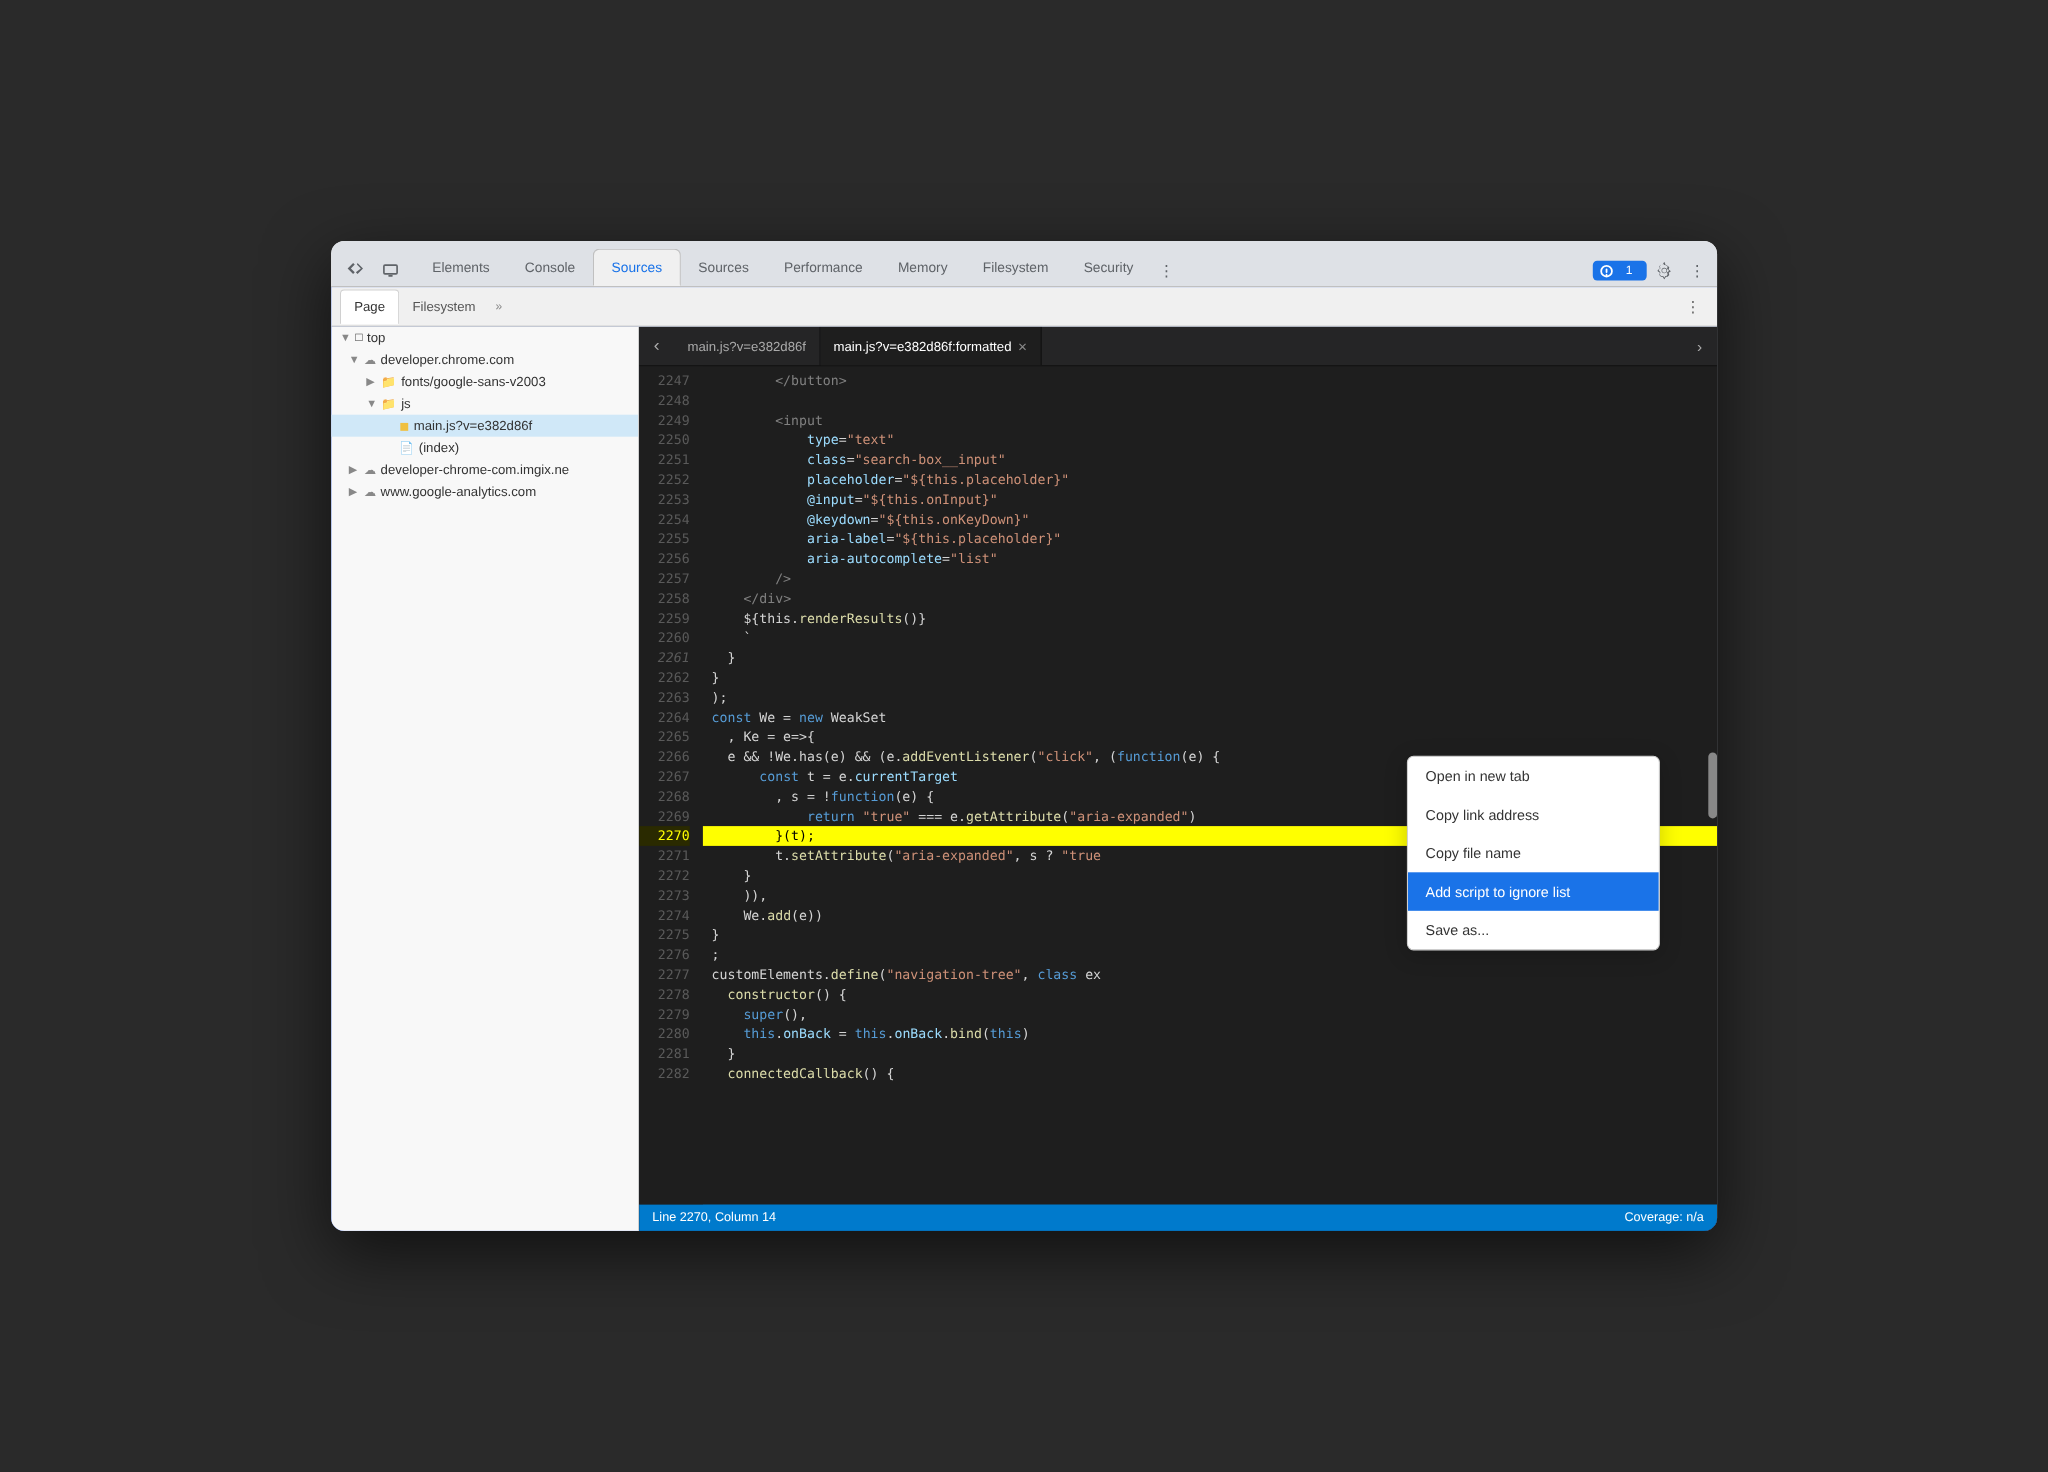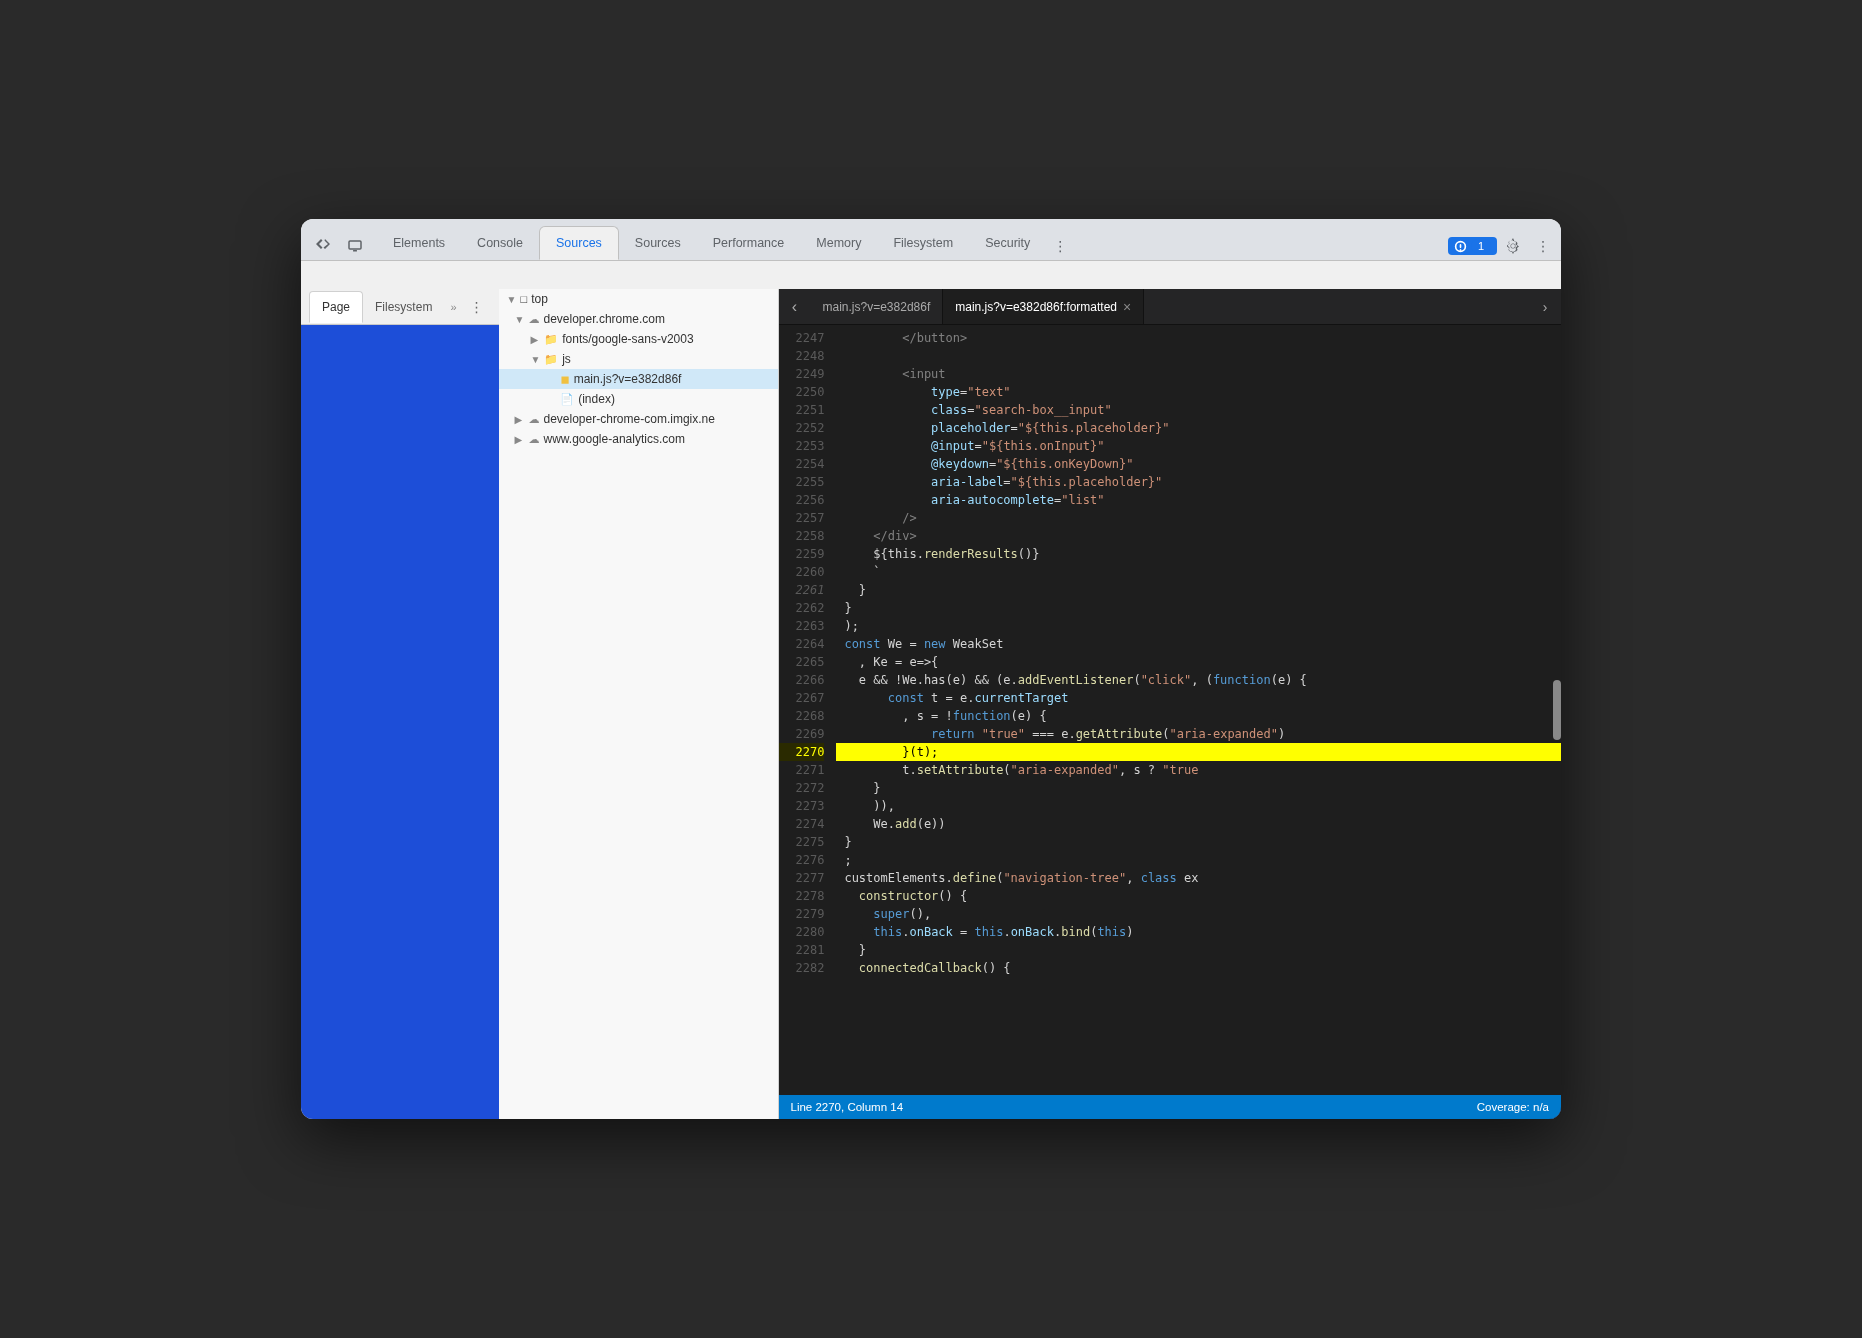--- a/index.html
+++ b/index.html
@@ -97,24 +97,23 @@
       border-radius: 10px;
       font-size: 11px;
       padding: 1px 6px;
       min-width: 20px;
       text-align: center;
     }
     
     .devtools-body {
       flex: 1;
       display: flex;
-      flex-direction: row;
+      flex-direction: column;
       overflow: hidden;
       background: #1d4ed8;
-      margin-top: 28px;
     }
     
     .sources-subtabs {
       height: 36px;
       background: #f0f0f0;
       display: flex;
       align-items: center;
       padding: 0 8px;
       border-bottom: 1px solid #c8c8c8;
       gap: 0;
@@ -525,20 +524,27 @@
               <span class="line-num" style="display: block;">2278</span>
               <span class="line-num" style="display: block;">2279</span>
               <span class="line-num" style="display: block;">2280</span>
               <span class="line-num" style="display: block;">2281</span>
               <span class="line-num" style="display: block;">2282</span>
             </div>
           <div class="code-lines" id="code-lines"><span class="line"><span style="color: rgb(212, 212, 212);">        </span><span style="color: rgb(128, 128, 128);">&lt;/</span><span style="color: rgb(128, 128, 128);">button</span><span style="color: rgb(128, 128, 128);">&gt;</span></span><span class="line"> </span><span class="line"><span style="color: rgb(212, 212, 212);">        </span><span style="color: rgb(128, 128, 128);">&lt;</span><span style="color: rgb(128, 128, 128);">input</span></span><span class="line"><span style="color: rgb(212, 212, 212);">            </span><span style="color: rgb(156, 220, 254);">type</span><span style="color: rgb(212, 212, 212);">=</span><span style="color: rgb(206, 145, 120);">"text"</span></span><span class="line"><span style="color: rgb(212, 212, 212);">            </span><span style="color: rgb(156, 220, 254);">class</span><span style="color: rgb(212, 212, 212);">=</span><span style="color: rgb(206, 145, 120);">"search-box__input"</span></span><span class="line"><span style="color: rgb(212, 212, 212);">            </span><span style="color: rgb(156, 220, 254);">placeholder</span><span style="color: rgb(212, 212, 212);">=</span><span style="color: rgb(206, 145, 120);">"${this.placeholder}"</span></span><span class="line"><span style="color: rgb(212, 212, 212);">            </span><span style="color: rgb(156, 220, 254);">@input</span><span style="color: rgb(212, 212, 212);">=</span><span style="color: rgb(206, 145, 120);">"${this.onInput}"</span></span><span class="line"><span style="color: rgb(212, 212, 212);">            </span><span style="color: rgb(156, 220, 254);">@keydown</span><span style="color: rgb(212, 212, 212);">=</span><span style="color: rgb(206, 145, 120);">"${this.onKeyDown}"</span></span><span class="line"><span style="color: rgb(212, 212, 212);">            </span><span style="color: rgb(156, 220, 254);">aria-label</span><span style="color: rgb(212, 212, 212);">=</span><span style="color: rgb(206, 145, 120);">"${this.placeholder}"</span></span><span class="line"><span style="color: rgb(212, 212, 212);">            </span><span style="color: rgb(156, 220, 254);">aria-autocomplete</span><span style="color: rgb(212, 212, 212);">=</span><span style="color: rgb(206, 145, 120);">"list"</span></span><span class="line"><span style="color: rgb(212, 212, 212);">        </span><span style="color: rgb(128, 128, 128);">/&gt;</span></span><span class="line"><span style="color: rgb(212, 212, 212);">    </span><span style="color: rgb(128, 128, 128);">&lt;/</span><span style="color: rgb(128, 128, 128);">div</span><span style="color: rgb(128, 128, 128);">&gt;</span></span><span class="line"><span style="color: rgb(212, 212, 212);">    ${this.</span><span style="color: rgb(220, 220, 170);">renderResults</span><span style="color: rgb(212, 212, 212);">()}</span></span><span class="line"><span style="color: rgb(212, 212, 212);">    `</span></span><span class="line"><span style="color: rgb(212, 212, 212);">  }</span></span><span class="line"><span style="color: rgb(212, 212, 212);">}</span></span><span class="line"><span style="color: rgb(212, 212, 212);">);</span></span><span class="line"><span style="color: rgb(212, 212, 212);"></span><span style="color: rgb(86, 156, 214);">const</span><span style="color: rgb(212, 212, 212);"> We = </span><span style="color: rgb(86, 156, 214);">new</span><span style="color: rgb(212, 212, 212);"> WeakSet</span></span><span class="line"><span style="color: rgb(212, 212, 212);">  , Ke = e=&gt;{</span></span><span class="line"><span style="color: rgb(212, 212, 212);">  e &amp;&amp; !We.has(e) &amp;&amp; (e.</span><span style="color: rgb(220, 220, 170);">addEventListener</span><span style="color: rgb(212, 212, 212);">(</span><span style="color: rgb(206, 145, 120);">"click"</span><span style="color: rgb(212, 212, 212);">, (</span><span style="color: rgb(86, 156, 214);">function</span><span style="color: rgb(212, 212, 212);">(e) {</span></span><span class="line"><span style="color: rgb(212, 212, 212);">      </span><span style="color: rgb(86, 156, 214);">const</span><span style="color: rgb(212, 212, 212);"> t = e.</span><span style="color: rgb(156, 220, 254);">currentTarget</span></span><span class="line"><span style="color: rgb(212, 212, 212);">        , s = !</span><span style="color: rgb(86, 156, 214);">function</span><span style="color: rgb(212, 212, 212);">(e) {</span></span><span class="line"><span style="color: rgb(212, 212, 212);">            </span><span style="color: rgb(86, 156, 214);">return</span><span style="color: rgb(212, 212, 212);"> </span><span style="color: rgb(206, 145, 120);">"true"</span><span style="color: rgb(212, 212, 212);"> === e.</span><span style="color: rgb(220, 220, 170);">getAttribute</span><span style="color: rgb(212, 212, 212);">(</span><span style="color: rgb(206, 145, 120);">"aria-expanded"</span><span style="color: rgb(212, 212, 212);">)</span></span><span class="line" style="background: rgb(255, 255, 0); color: rgb(0, 0, 0);"><span style="color: rgb(0, 0, 0);">        }(t);</span></span><span class="line"><span style="color: rgb(212, 212, 212);">        t.</span><span style="color: rgb(220, 220, 170);">setAttribute</span><span style="color: rgb(212, 212, 212);">(</span><span style="color: rgb(206, 145, 120);">"aria-expanded"</span><span style="color: rgb(212, 212, 212);">, s ? </span><span style="color: rgb(206, 145, 120);">"true</span></span><span class="line"><span style="color: rgb(212, 212, 212);">    }</span></span><span class="line"><span style="color: rgb(212, 212, 212);">    )),</span></span><span class="line"><span style="color: rgb(212, 212, 212);">    We.</span><span style="color: rgb(220, 220, 170);">add</span><span style="color: rgb(212, 212, 212);">(e))</span></span><span class="line"><span style="color: rgb(212, 212, 212);">}</span></span><span class="line"><span style="color: rgb(212, 212, 212);">;</span></span><span class="line"><span style="color: rgb(212, 212, 212);">customElements.</span><span style="color: rgb(220, 220, 170);">define</span><span style="color: rgb(212, 212, 212);">(</span><span style="color: rgb(206, 145, 120);">"navigation-tree"</span><span style="color: rgb(212, 212, 212);">, </span><span style="color: rgb(86, 156, 214);">class</span><span style="color: rgb(212, 212, 212);"> ex</span></span><span class="line"><span style="color: rgb(212, 212, 212);">  </span><span style="color: rgb(220, 220, 170);">constructor</span><span style="color: rgb(212, 212, 212);">() {</span></span><span class="line"><span style="color: rgb(212, 212, 212);">    </span><span style="color: rgb(86, 156, 214);">super</span><span style="color: rgb(212, 212, 212);">(),</span></span><span class="line"><span style="color: rgb(212, 212, 212);">    </span><span style="color: rgb(86, 156, 214);">this</span><span style="color: rgb(212, 212, 212);">.</span><span style="color: rgb(156, 220, 254);">onBack</span><span style="color: rgb(212, 212, 212);"> = </span><span style="color: rgb(86, 156, 214);">this</span><span style="color: rgb(212, 212, 212);">.</span><span style="color: rgb(156, 220, 254);">onBack</span><span style="color: rgb(212, 212, 212);">.</span><span style="color: rgb(220, 220, 170);">bind</span><span style="color: rgb(212, 212, 212);">(</span><span style="color: rgb(86, 156, 214);">this</span><span style="color: rgb(212, 212, 212);">)</span></span><span class="line"><span style="color: rgb(212, 212, 212);">  }</span></span><span class="line"><span style="color: rgb(212, 212, 212);">  </span><span style="color: rgb(220, 220, 170);">connectedCallback</span><span style="color: rgb(212, 212, 212);">() {</span></span></div>
           <div class="scroll-indicator"></div>
         </div>
 
+        <div class="context-menu">
+          <div class="context-menu-item">Open in new tab</div>
+          <div class="context-menu-item">Copy link address</div>
+          <div class="context-menu-item">Copy file name</div>
+          <div class="context-menu-item active">Add script to ignore list</div>
+          <div class="context-menu-item">Save as...</div>
+        </div>
 
         <div class="status-bar">
           <span>Line 2270, Column 14</span>
           <span class="status-bar-right">Coverage: n/a</span>
         </div>
       </div>
     </div>
   </div>
 </div>
 

